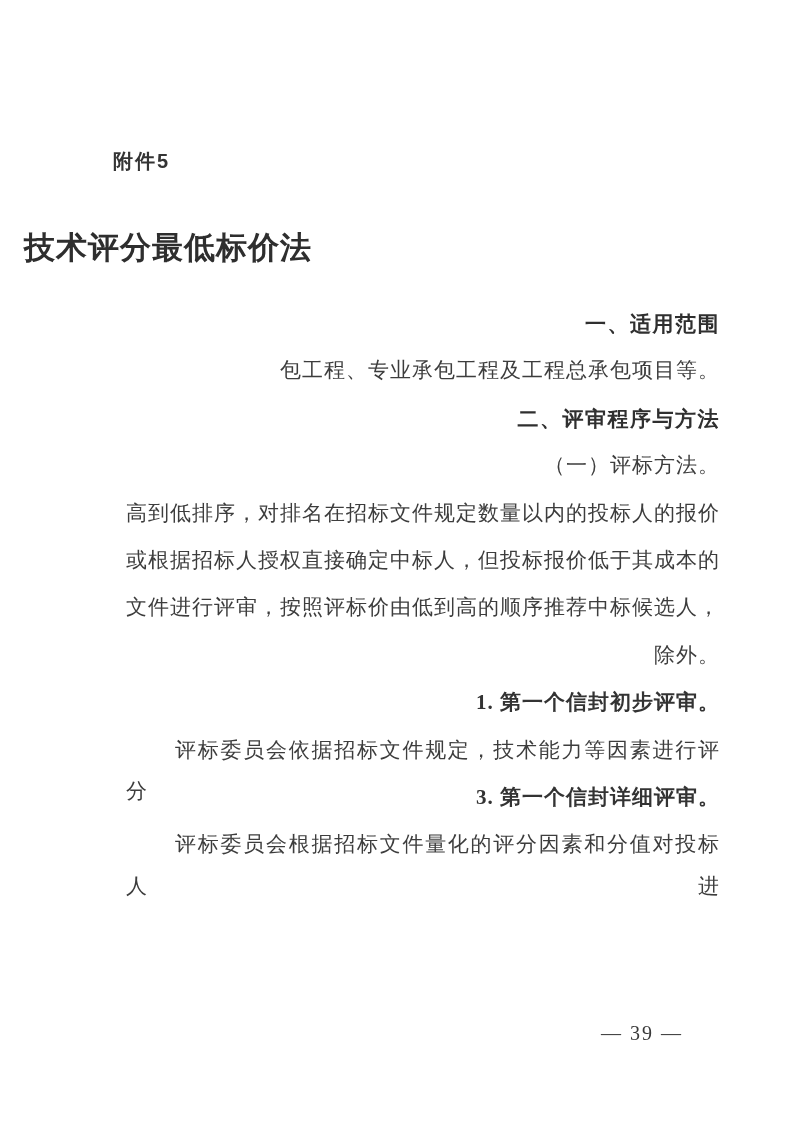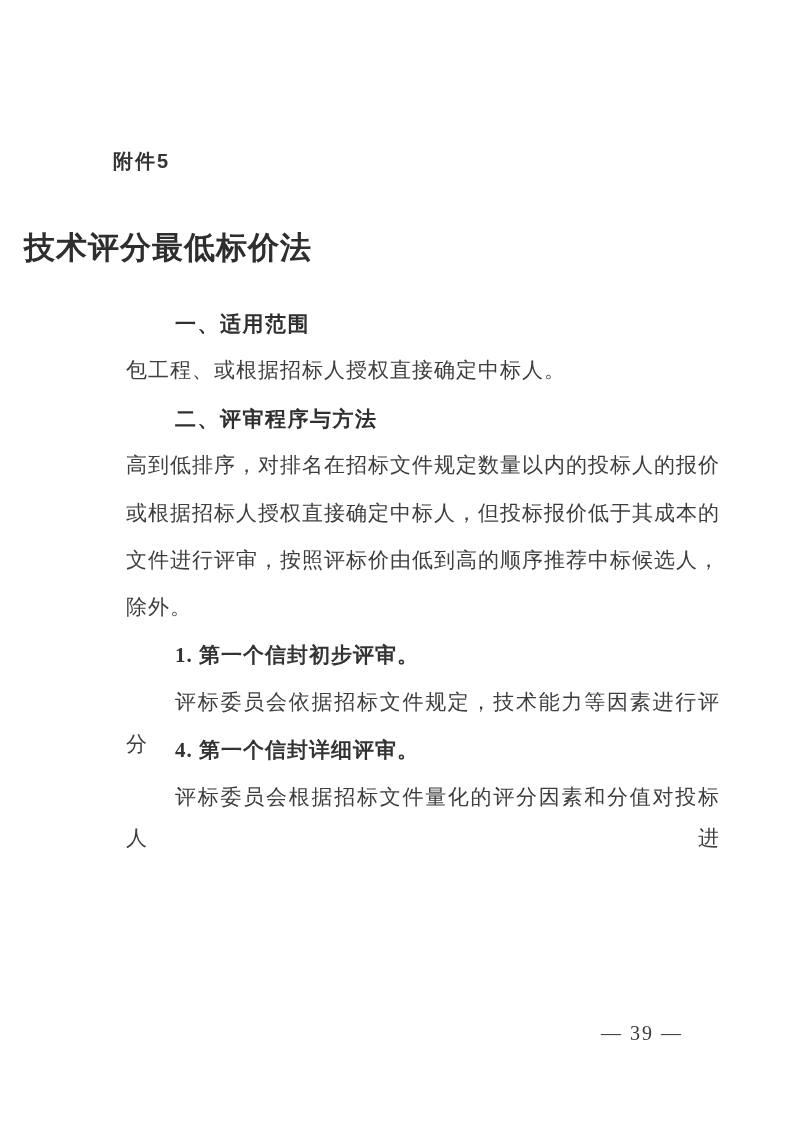--- a/index.html
+++ b/index.html
@@ -40,20 +40,21 @@
     top: 273px;
     width: 606px;
   }
   .ln {
     height: 41.4px;
     line-height: 41.4px;
     font-size: 21px;
     letter-spacing: 1px;
     white-space: nowrap;
     color: #3d3d3d;
+    text-align: right;
   }
   .ln.jf {
     white-space: normal;
     text-align: justify;
     text-align-last: justify;
   }
   .in { text-indent: 49px; }
   .hd {
     font-family: "Liberation Sans", sans-serif;
     font-weight: 700;
@@ -75,27 +76,28 @@
 <body>
 
 <div class="page">
 
   <div class="attachment-label">附件5</div>
 
   <h1 class="doc-title">技术评分最低标价法</h1>
 
   <div class="content">
     <div class="ln hd in">一、适用范围</div>
-    <div class="ln">包工程、或根据招标人授权直接确定中标人。</div>
+    <div class="ln">包工程、专业承包工程及工程总承包项目等。</div>
     <div class="ln hd in">二、评审程序与方法</div>
+    <div class="ln in">（一）评标方法。</div>
     <div class="ln jf">高到低排序，对排名在招标文件规定数量以内的投标人的报价</div>
     <div class="ln jf">或根据招标人授权直接确定中标人，但投标报价低于其成本的</div>
     <div class="ln jf">文件进行评审，按照评标价由低到高的顺序推荐中标候选人，</div>
     <div class="ln">除外。</div>
     <div class="ln num in">1. 第一个信封初步评审。</div>
     <div class="ln in jf">评标委员会依据招标文件规定，技术能力等因素进行评分</div>
-    <div class="ln num in">4. 第一个信封详细评审。</div>
+    <div class="ln num in">3. 第一个信封详细评审。</div>
     <div class="ln in jf">评标委员会根据招标文件量化的评分因素和分值对投标人进</div>
   </div>
 
   <div class="page-number">— 39 —</div>
 
 </div>
 
 </body></html>

